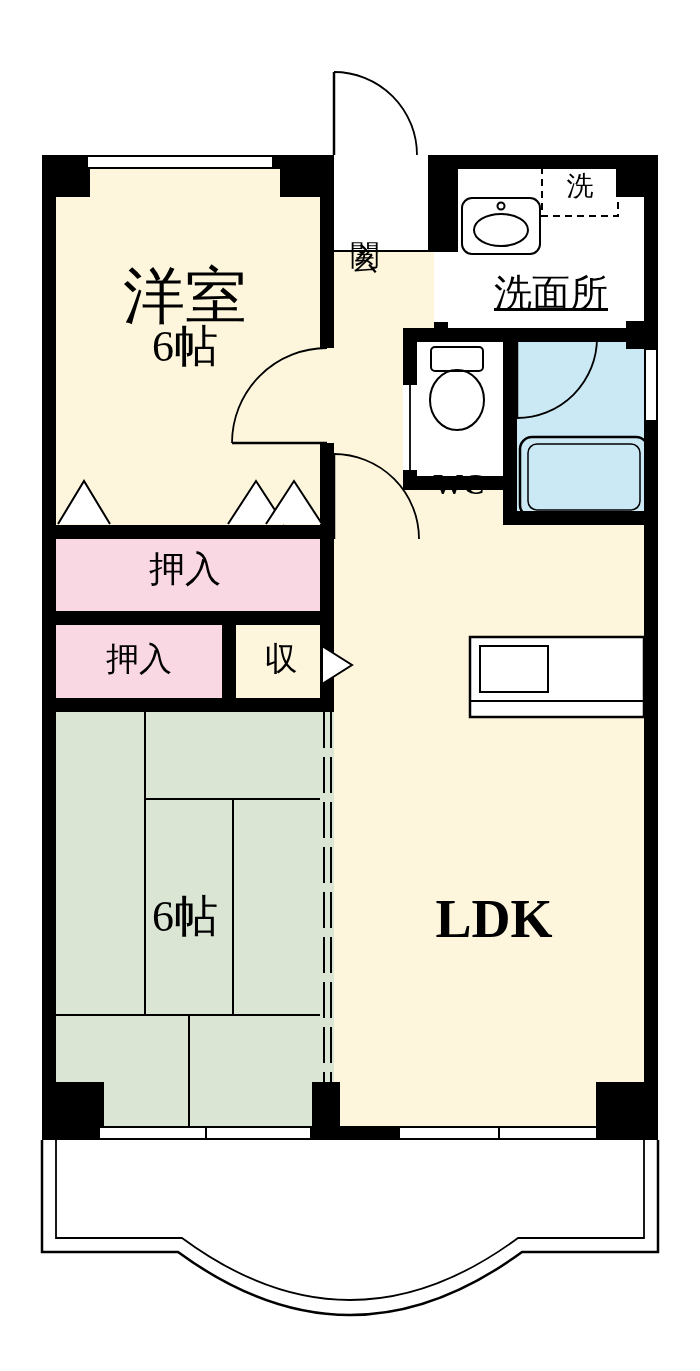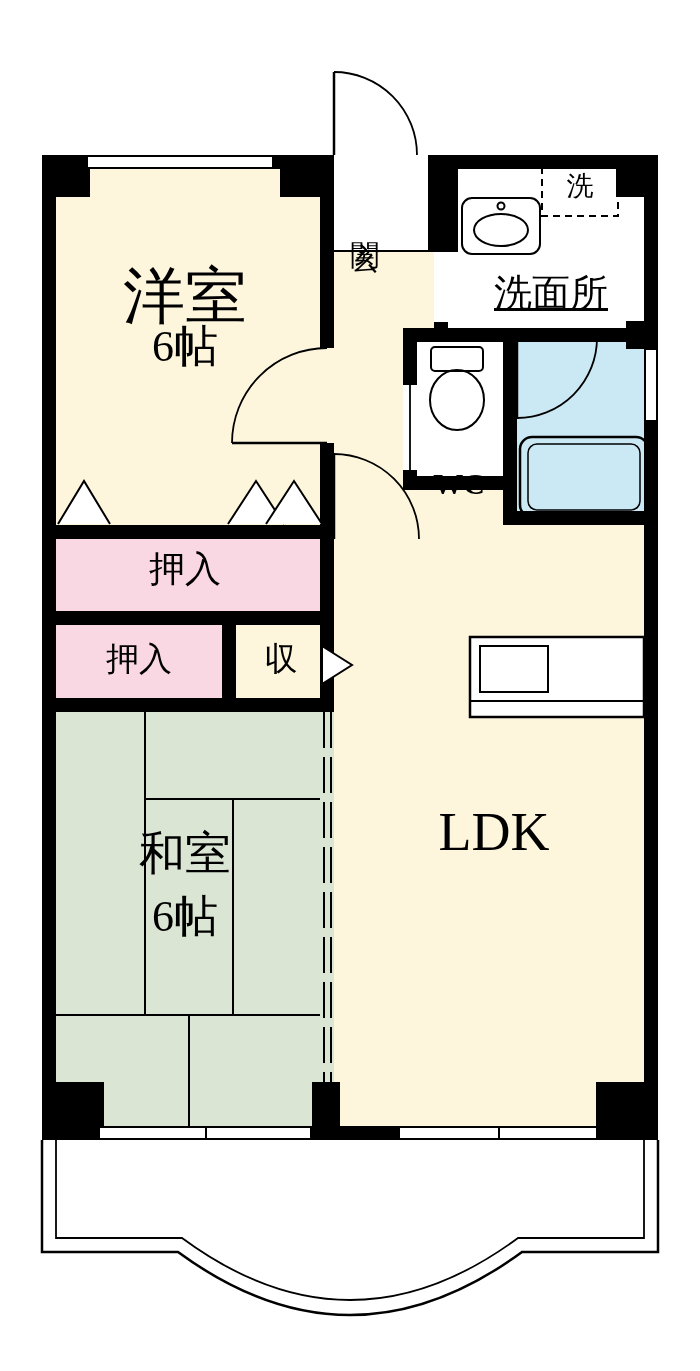--- a/index.html
+++ b/index.html
@@ -141,17 +141,16 @@
 
   <div class="label" style="left:60px;top:264px;width:250px;font-size:62px;">洋室</div>
   <div class="label" style="left:60px;top:324px;width:250px;font-size:44px;">6帖</div>
   <div class="label vertical" style="left:350px;top:164px;height:110px;font-size:29px;">玄関</div>
   <div class="label" style="left:542px;top:172px;width:76px;font-size:27px;">洗</div>
   <div class="label" style="left:448px;top:274px;width:206px;font-size:38px;text-decoration:underline;">洗面所</div>
   <div class="label" style="left:414px;top:431px;width:90px;font-size:30px;font-weight:bold;margin-top:37px;">WC</div>
   <div class="label" style="left:60px;top:551px;width:250px;font-size:36px;">押入</div>
   <div class="label" style="left:56px;top:642px;width:166px;font-size:33px;">押入</div>
   <div class="label" style="left:236px;top:642px;width:90px;font-size:33px;">収</div>
-  <div class="label" style="left:60px;top:830px;width:250px;font-size:46px;">和室</div>
   <div class="label" style="left:60px;top:894px;width:250px;font-size:44px;">6帖</div>
-  <div class="label" style="left:340px;top:804px;width:308px;font-size:54px;font-weight:400;">LDK</div>
+  <div class="label" style="left:340px;top:891px;width:308px;font-size:54px;font-weight:700;">LDK</div>
 
 </div>
 
 </body></html>

